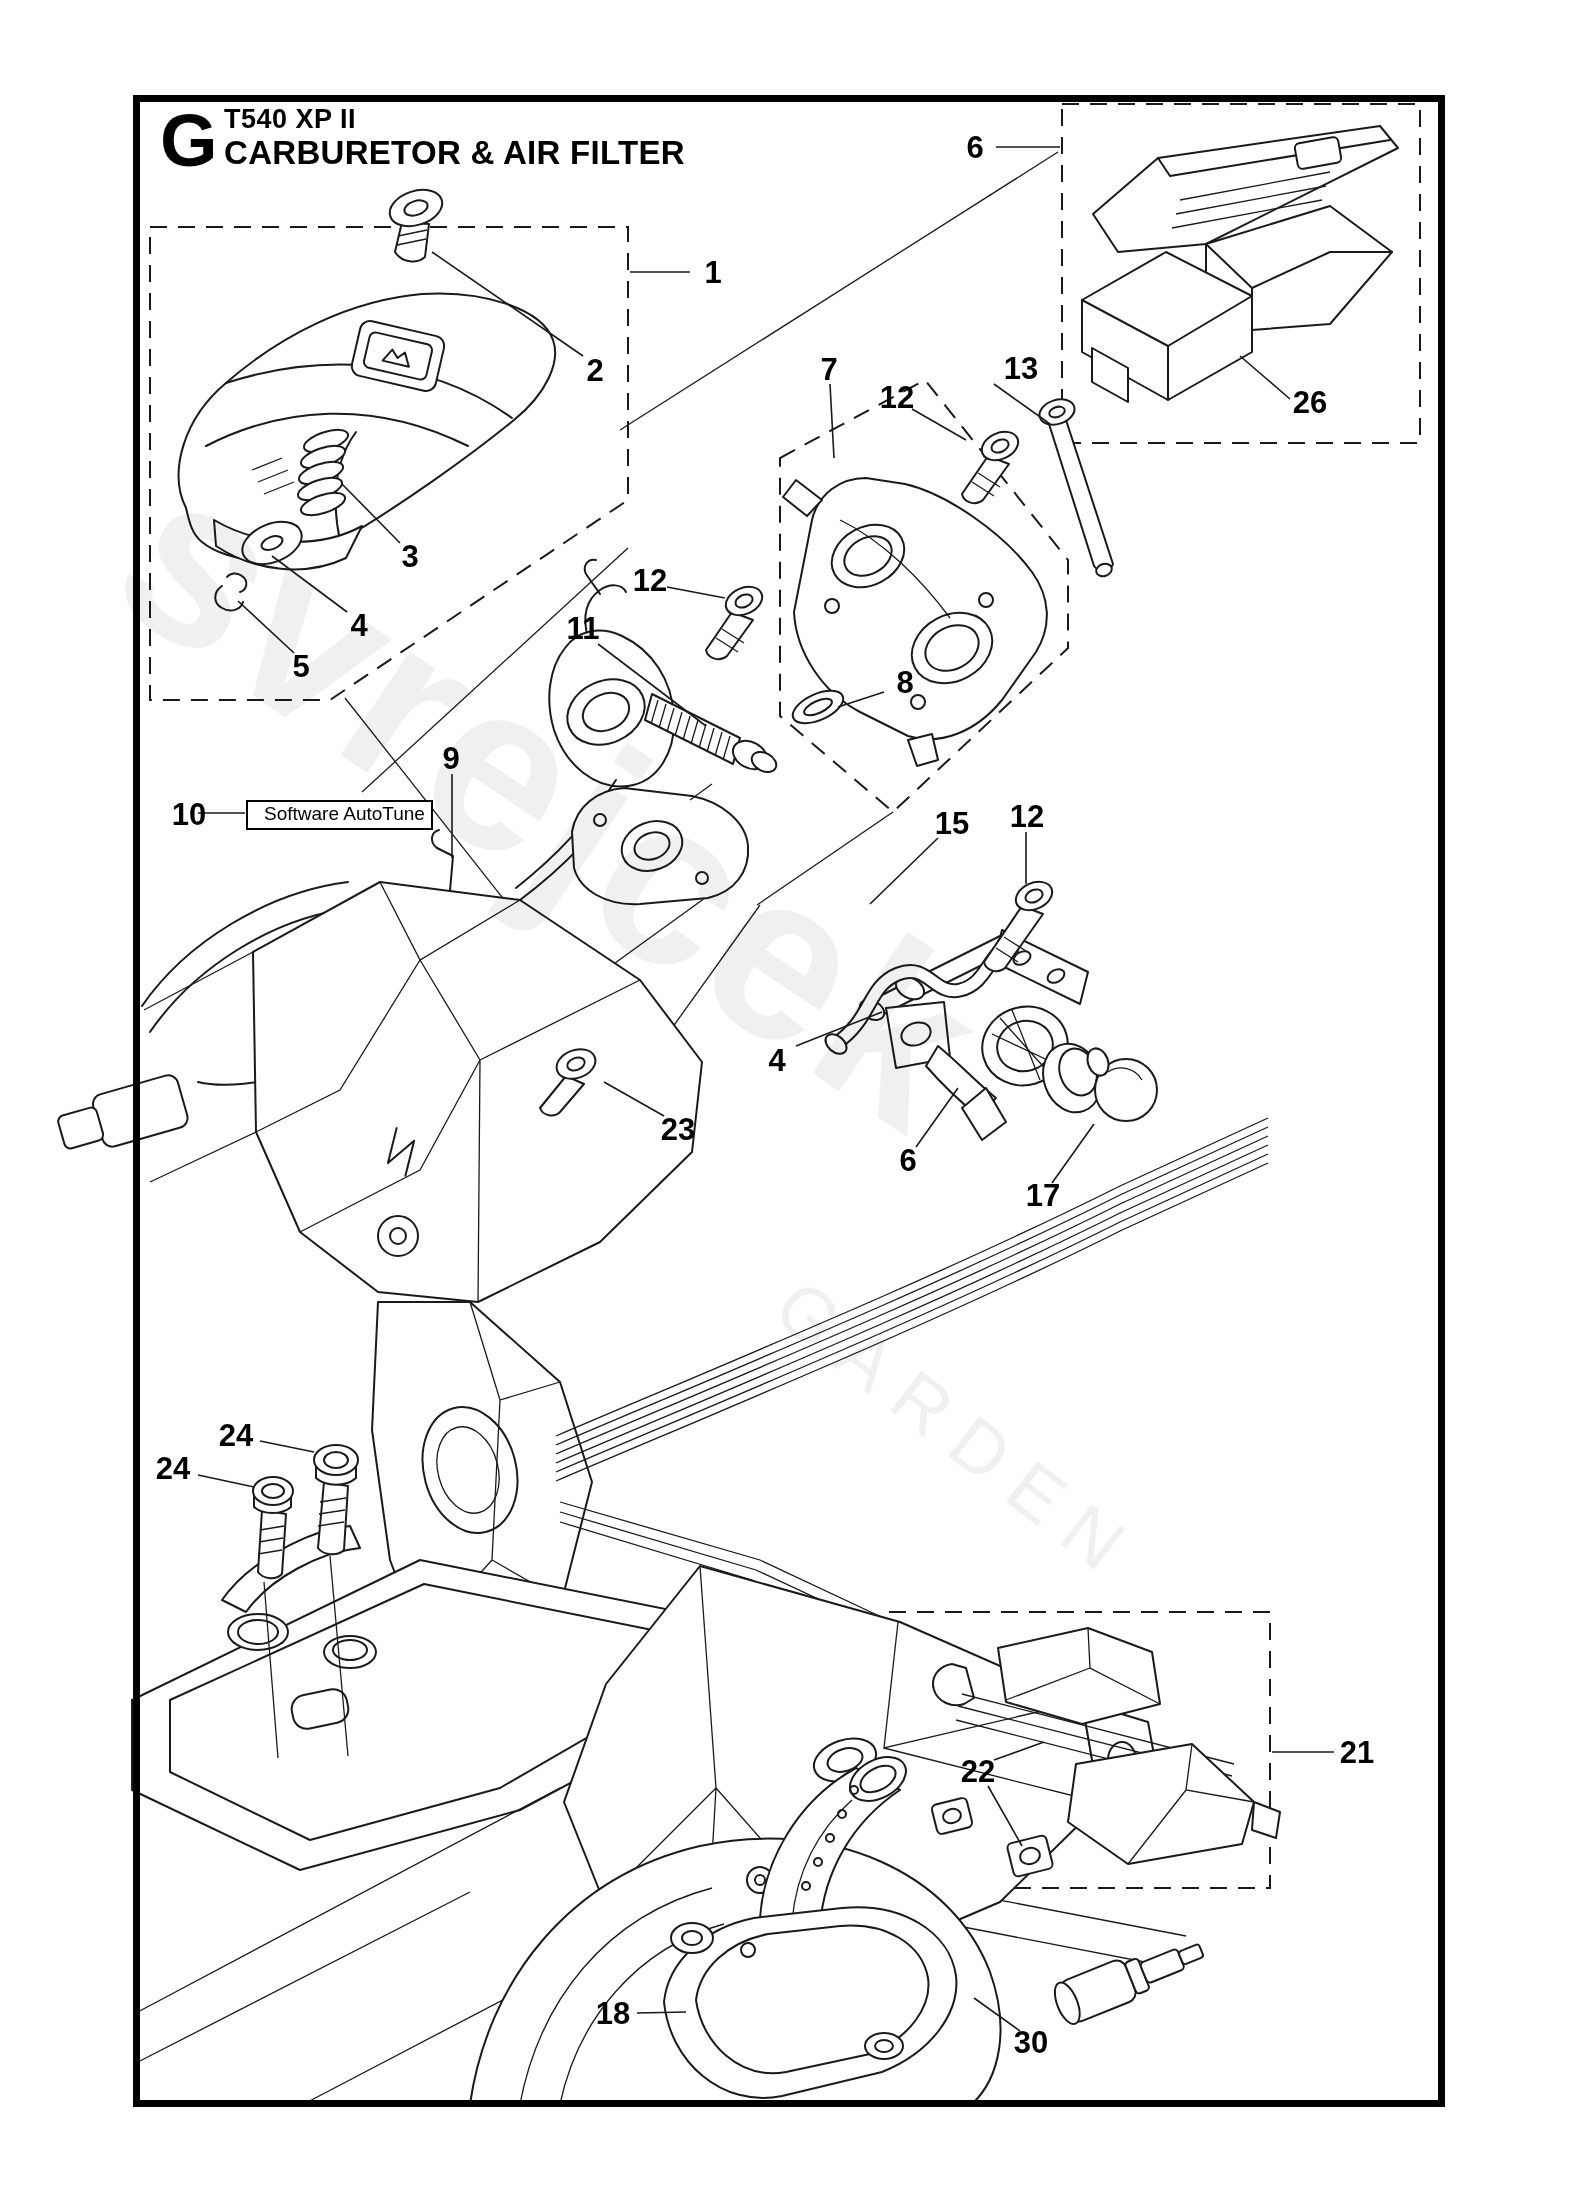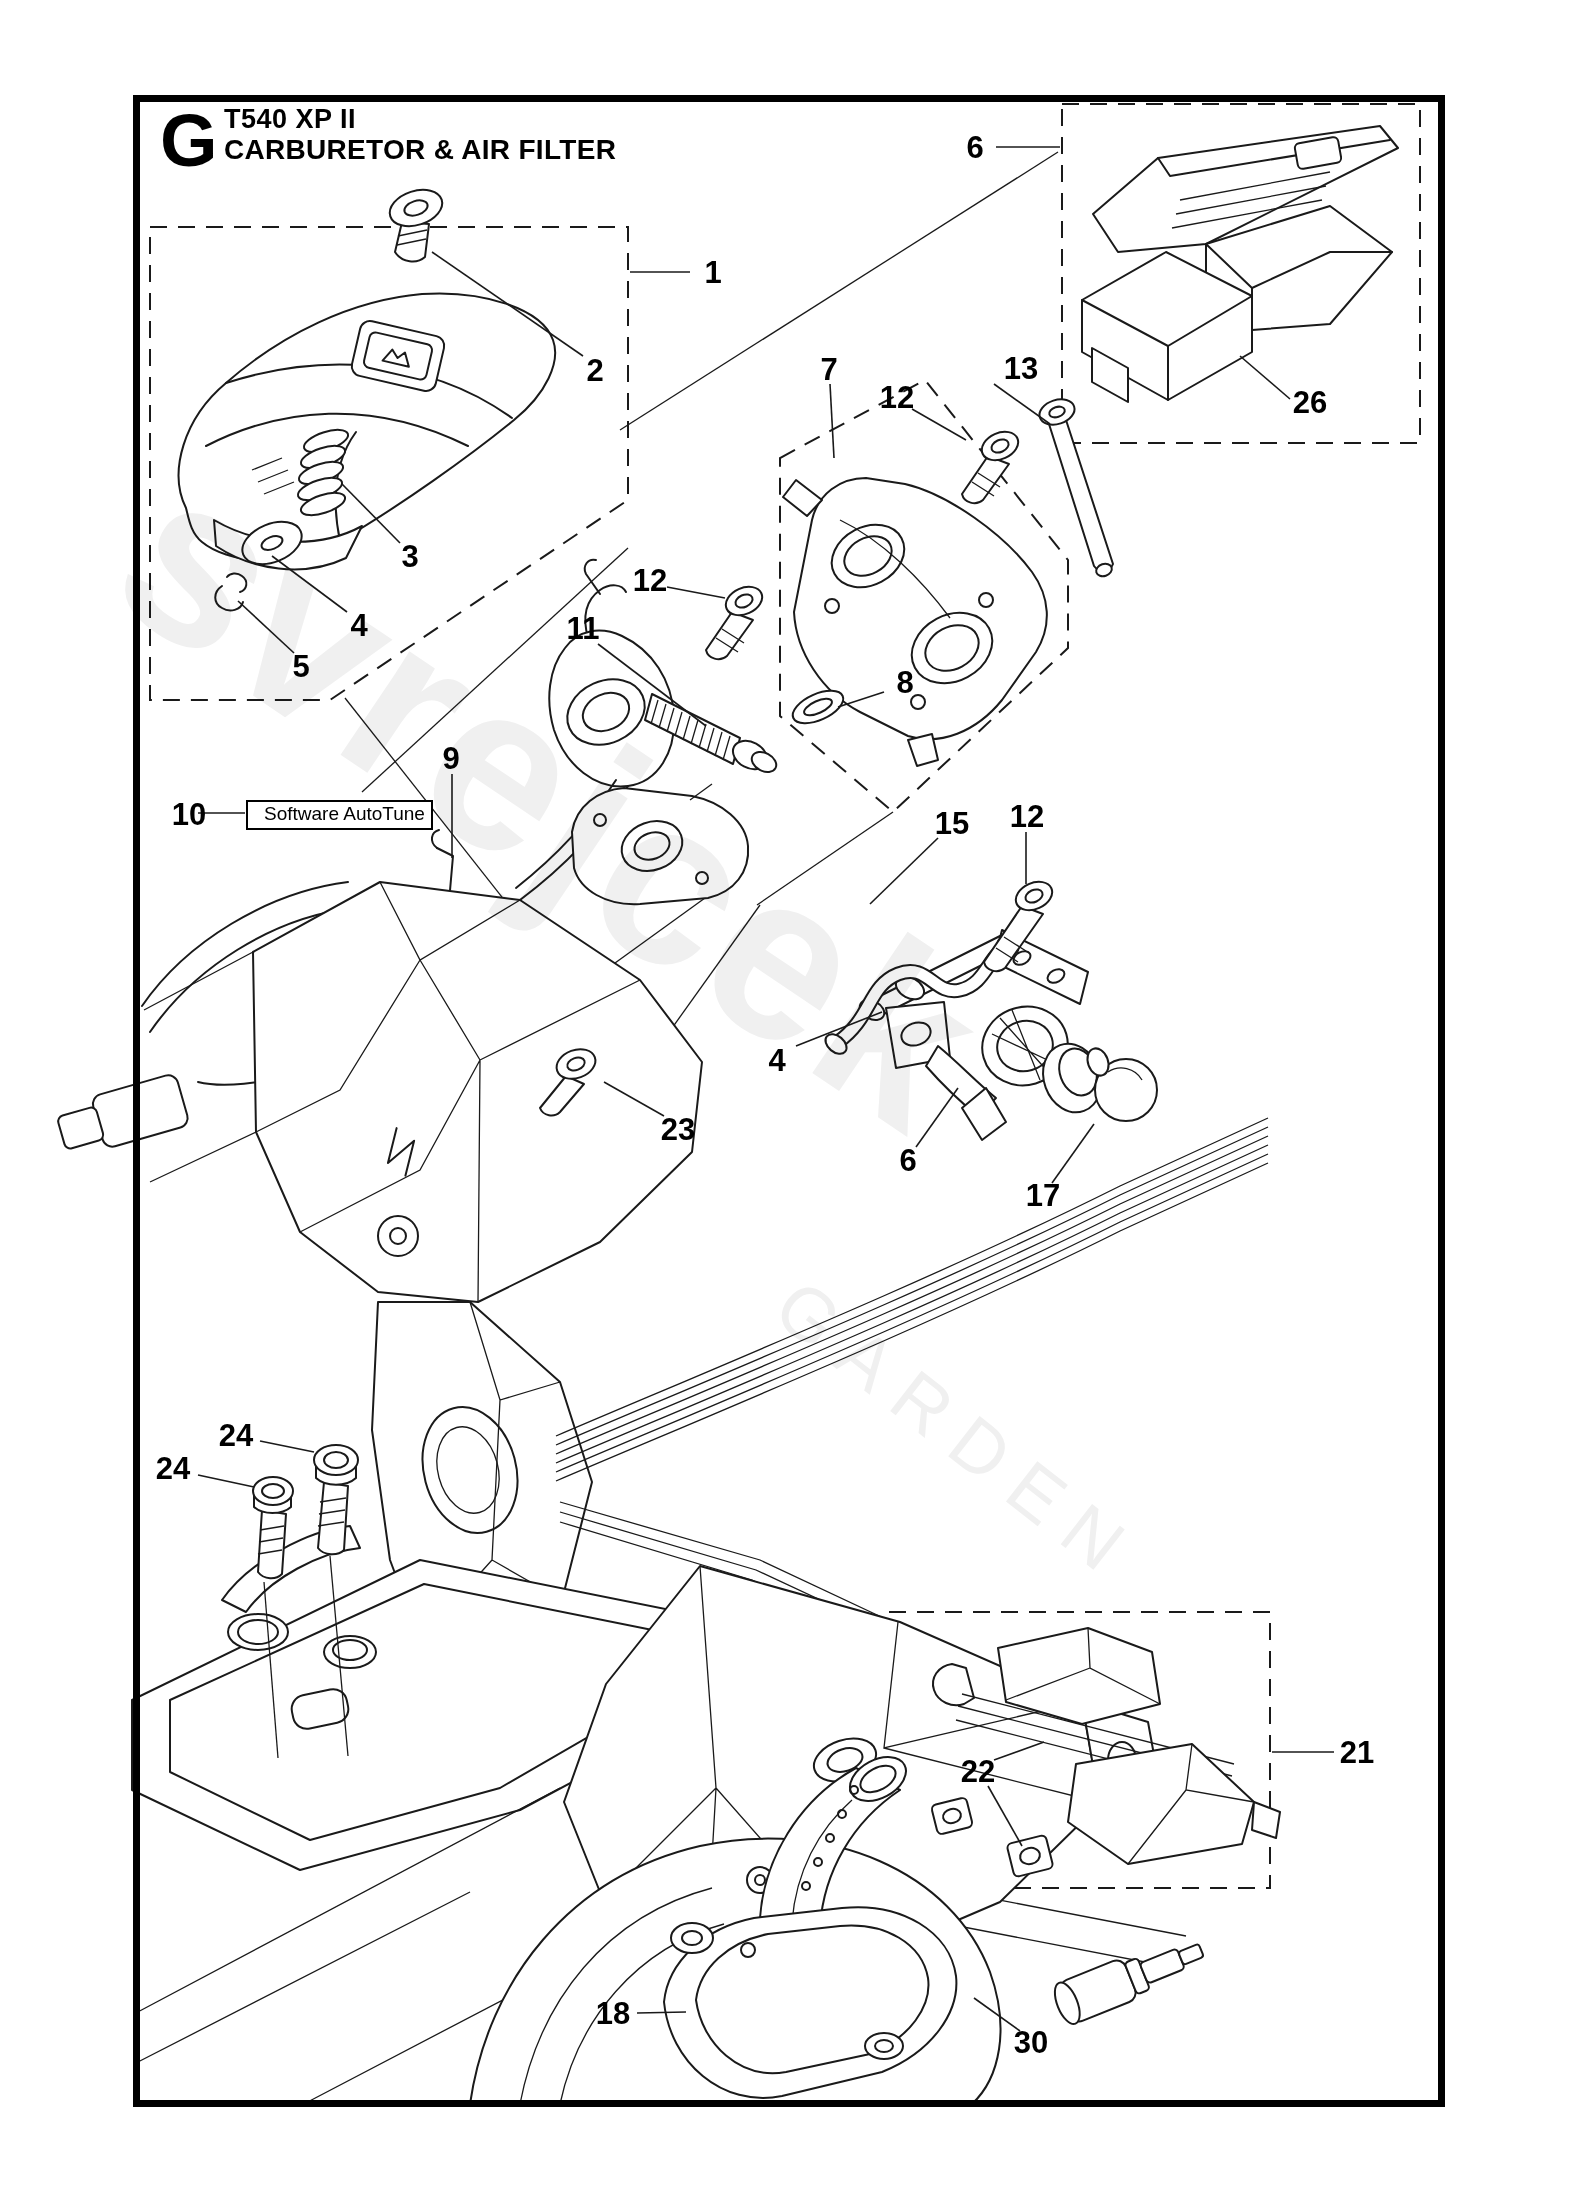--- a/index.html
+++ b/index.html
@@ -2,21 +2,21 @@
 <html><head>
 <meta charset="utf-8">
 <style>
   html,body{margin:0;padding:0;background:#fff;}
   #stage{position:relative;width:1573px;height:2204px;background:#fff;overflow:hidden;
          font-family:"Liberation Sans",sans-serif;}
   .frame{position:absolute;left:133px;top:95px;width:1312px;height:2012px;
          border:7px solid #000;box-sizing:border-box;}
   .g-letter{position:absolute;left:160px;top:104px;font-size:74px;font-weight:700;line-height:1;color:#000;}
   .model{position:absolute;left:224px;top:106px;font-size:27px;font-weight:700;line-height:1;color:#000;letter-spacing:.5px;}
-  .section{position:absolute;left:224px;top:136px;font-size:28px;font-weight:700;line-height:1;color:#000;letter-spacing:.3px;}
+  .section{position:absolute;left:224px;top:136px;font-size:33px;font-weight:700;line-height:1;color:#000;letter-spacing:.3px;}
   .co{position:absolute;transform:translate(-50%,-50%);font-size:31px;font-weight:700;color:#000;line-height:1;}
   .autotune{position:absolute;left:246px;top:800px;border:2px solid #000;padding:1px 6px 2px 16px;
             font-size:19px;color:#000;background:#fff;line-height:1.2;}
   .wm{position:absolute;color:#f0f0f0;font-weight:700;mix-blend-mode:multiply;line-height:1;
       transform-origin:0 0;white-space:nowrap;pointer-events:none;}
   .wm1{left:215px;top:430px;font-size:235px;transform:rotate(34deg);letter-spacing:4px;}
   .wm2{left:808px;top:1268px;font-size:74px;transform:rotate(38deg);letter-spacing:20px;font-weight:400;}
   svg{position:absolute;left:0;top:0;}
   .ln{fill:none;stroke:#1a1a1a;stroke-width:2;stroke-linecap:round;stroke-linejoin:round;}
   .fw{fill:#fff;stroke:#1a1a1a;stroke-width:2;stroke-linejoin:round;}

